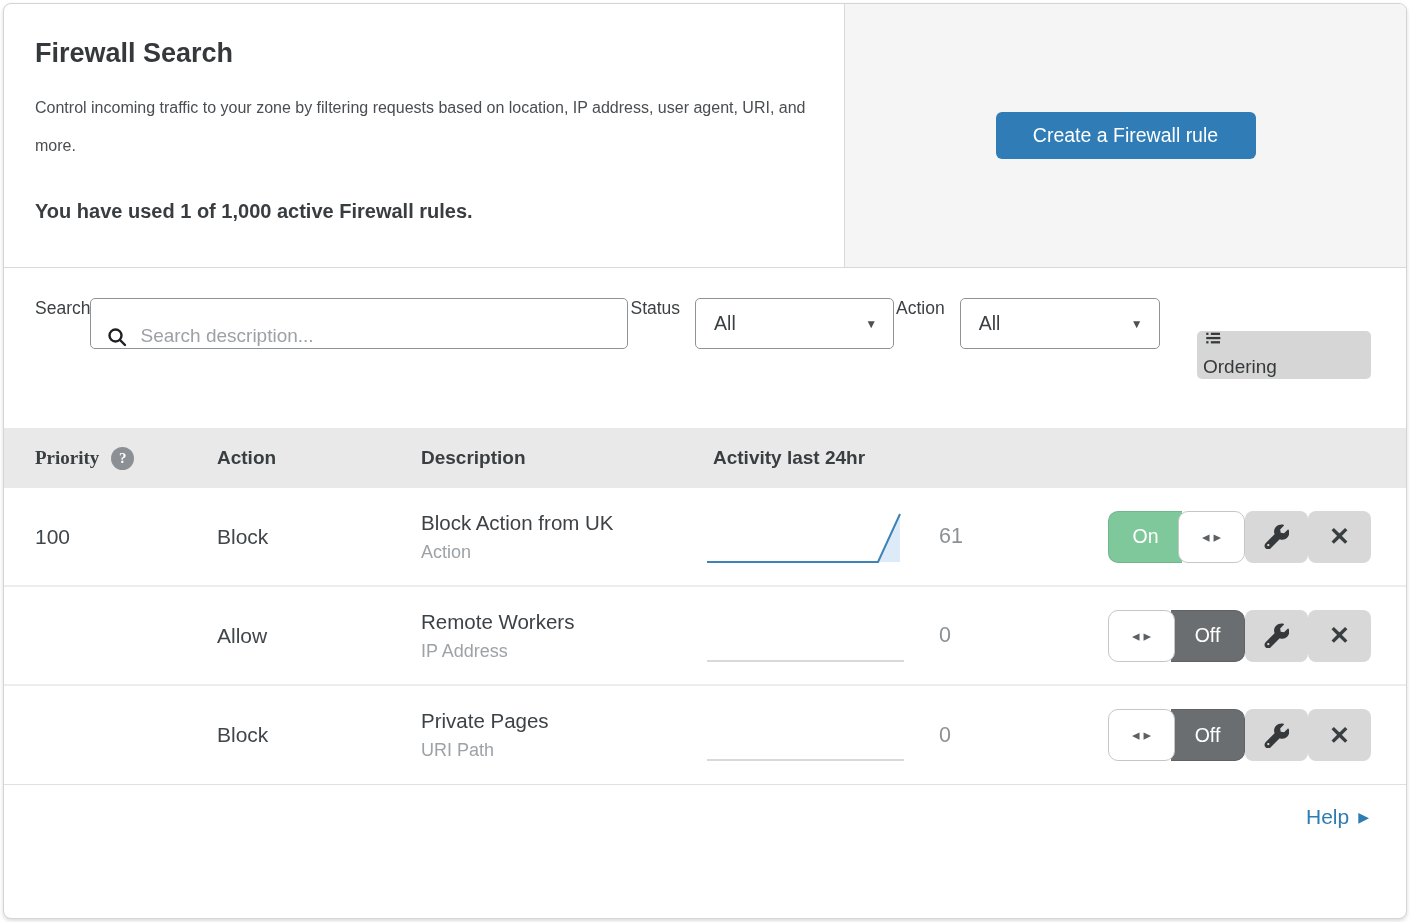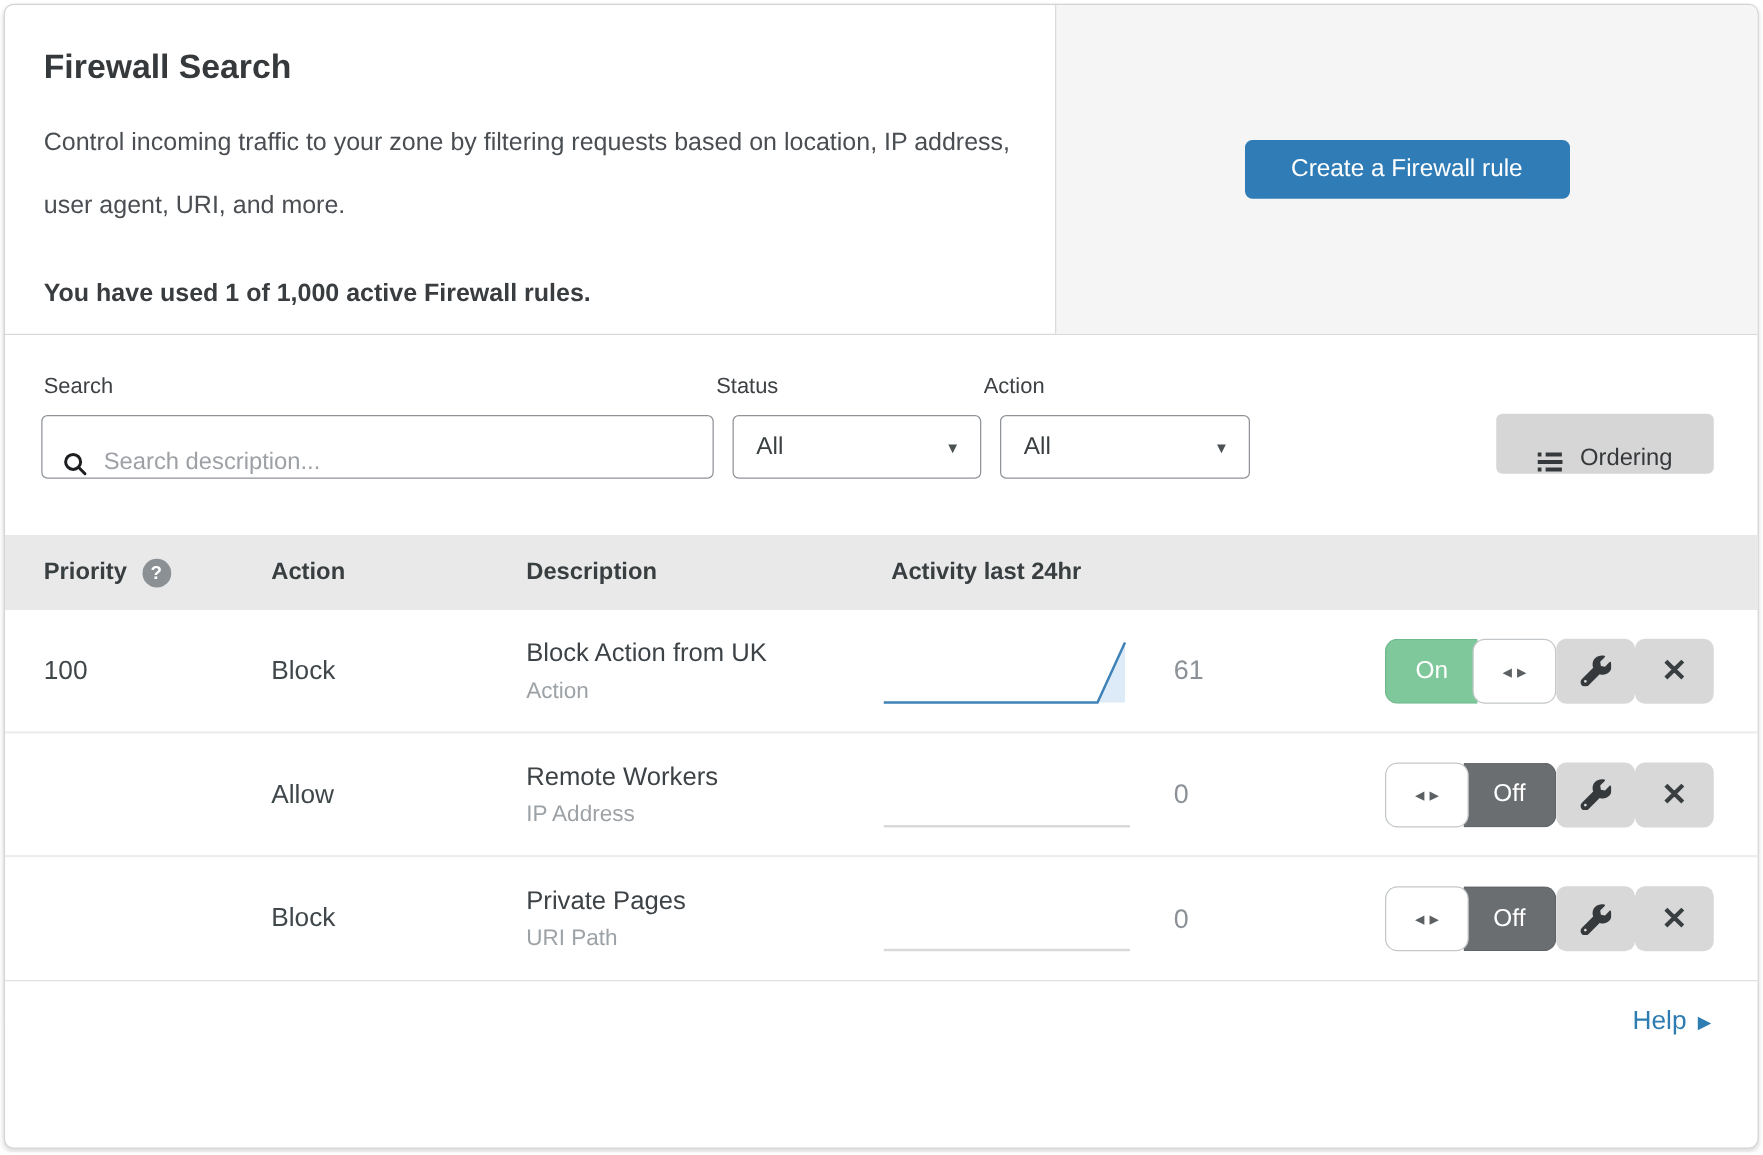--- a/index.html
+++ b/index.html
@@ -6,49 +6,49 @@
   html,body { margin:0; padding:0; background:#fff; font-family:"Liberation Sans", sans-serif; }
   .card {
     position:relative; width:1404px; height:916px; margin:3px;
     background:#fff; border:1px solid #d4d4d4; border-radius:8px;
     box-shadow:0 2px 4px rgba(0,0,0,.14); overflow:hidden;
   }
   
   .header { display:flex; height:264px; border-bottom:1px solid #d9d9d9; }
   .header-left { width:840px; padding:26px 31px; }
   .page-title { font-size:27px; font-weight:bold; color:#36393b; margin:8px 0 20px; }
-  .page-desc { font-size:20px; line-height:50px; color:#4a4e52; width:775px; }
+  .page-desc { font-size:16px; line-height:38px; color:#4a4e52; width:775px; }
   .usage-note { font-size:20px; font-weight:bold; color:#393d40; margin-top:35px; }
   .header-right { flex:1; background:#f5f5f5; border-left:1px solid #d9d9d9;
     display:flex; align-items:center; justify-content:center; }
   .create-btn { background:#2f7cb6; color:#fff; border:none; border-radius:6px;
     width:260px; height:47px; font-size:19.5px; font-family:inherit; cursor:pointer; }
   
   .filters { display:flex; align-items:flex-start; padding:30px 35px 0 29px; height:160px; }
-  .filter-group { display:flex; flex-direction:column; }
+  .filter-group { display:flex; flex-direction:row; }
   .filter-label { font-size:17.5px; color:#3d4144; margin:0 0 13px 2px; }
   .search-box { width:538px; height:51px; border:1px solid #8f9398; border-radius:5px;
     display:flex; align-items:flex-end; background:#fff; }
   .search-box svg { margin:0 10px 0 16px; flex:none; }
   .search-input { border:none; outline:none; flex:1; font-size:19px; font-family:inherit;
     color:#3d4144; background:transparent; padding-right:10px; }
   .search-input::placeholder { color:#9da1a5; }
   .select-box { height:51px; border:1px solid #8f9398; border-radius:5px; background:#fff;
     display:flex; align-items:center; justify-content:space-between;
     padding:0 16px 0 18px; font-size:19.5px; color:#3a3f42; cursor:pointer; }
   .select-status { width:199px; margin-left:15px; }
   .select-action { width:200px; margin-left:15px; }
   .caret { font-size:12px; color:#4c5154; }
   .ordering-btn { margin-left:auto; margin-top:33px; width:174px; height:48px;
-    background:#d6d6d6; border:none; border-radius:5px; display:flex; align-items:flex-end;
-    justify-content:center; gap:12px; font-size:19px; font-family:inherit; color:#36393b; cursor:pointer; }
+    background:#d6d6d6; border:none; border-radius:5px; display:flex; align-items:flex-start;
+    justify-content:center; gap:12px; font-size:19px; font-family:inherit; color:#36393b; cursor:pointer;flex-direction:column; }
   
   .thead { height:60px; background:#e9e9e9; display:flex; align-items:center;
     padding-left:31px; font-weight:bold; font-size:19px; color:#393e41; }
-  .col-priority { width:182px; display:flex; align-items:center; gap:12px; }
+  .col-priority { width:182px; display:flex; align-items:center; gap:12px;font-family:Liberation Serif, serif; }
   .col-action { width:204px; }
   .col-desc { width:283px; }
   .col-activity { padding-left:9px; }
   .q-icon { width:23px; height:23px; border-radius:50%; background:#8b9094; color:#fff;
     font-size:15px; font-weight:bold; display:inline-flex; align-items:center;
     justify-content:center; cursor:pointer; }
   .rule-row { height:99px; border-bottom:2px solid #ededed; display:flex;
     align-items:center; padding-left:31px; background:#fff; }
   .rule-row.last { border-bottom:1px solid #e0e0e0; }
   .cell-priority { width:182px; font-size:21px; color:#40474b; }

